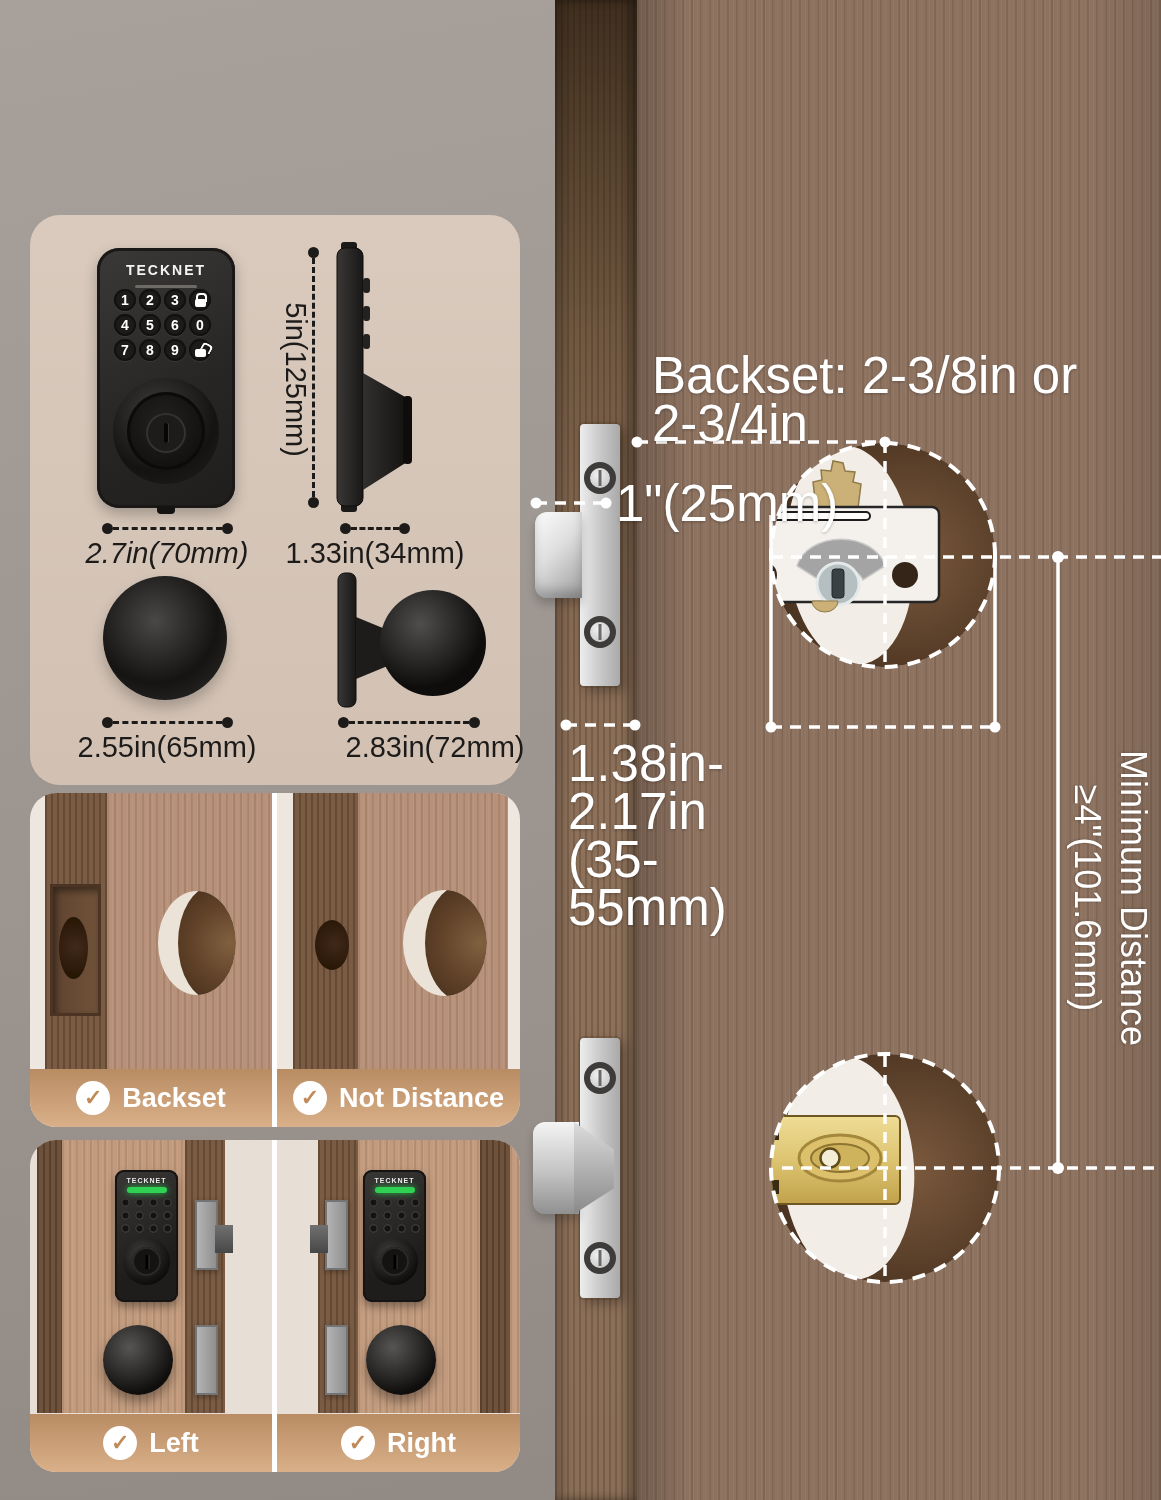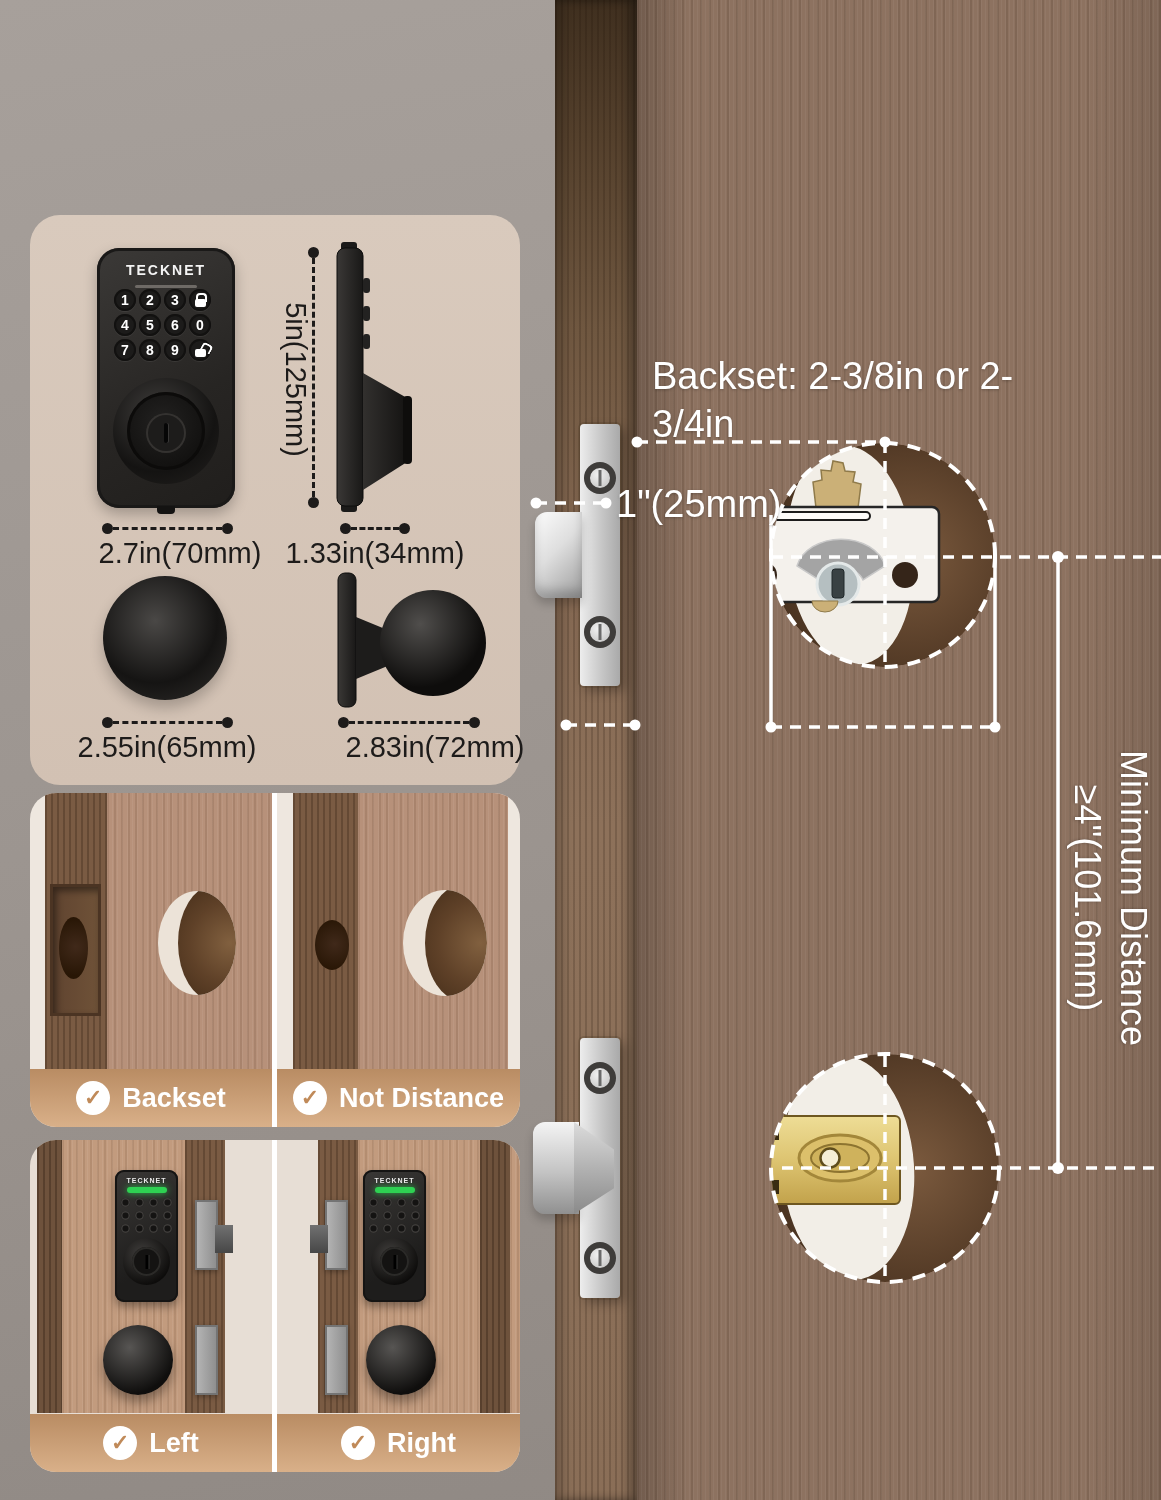--- a/index.html
+++ b/index.html
@@ -77,21 +77,21 @@
   .ubolt{position:absolute;left:535px;top:512px;width:47px;height:86px;border-radius:12px 0 0 12px;
       background:linear-gradient(135deg,#fcfcfc 0%,#dedede 45%,#9c9c9c 100%);
       box-shadow:inset 0 -8px 10px rgba(0,0,0,.18), 0 6px 10px rgba(0,0,0,.2);}
   .lbolt1{position:absolute;left:533px;top:1122px;width:46px;height:92px;border-radius:12px 0 0 12px;
       background:linear-gradient(180deg,#f4f4f4 0%,#c3c3c3 55%,#909090 100%);box-shadow:0 6px 10px rgba(0,0,0,.2);}
   .lbolt2{position:absolute;left:574px;top:1122px;width:40px;height:92px;
       background:linear-gradient(180deg,#dcdcdc 0%,#b2b2b2 50%,#8a8a8a 100%);
       clip-path:polygon(0 0,100% 30%,100% 72%,0 100%);}
 
   
-  .wlabel{position:absolute;color:#fff;font-size:38px;line-height:48px;
+  .wlabel{position:absolute;color:#fff;font-size:51px;line-height:48px;
       text-shadow:0 1px 3px rgba(0,0,0,.25);}
   .mind{position:absolute;left:948px;top:850px;width:320px;height:96px;transform:rotate(90deg);
       text-align:center;color:#fff;font-size:36px;line-height:46px;text-shadow:0 1px 3px rgba(0,0,0,.25);}
 
   
   .panel{position:absolute;left:30px;width:490px;border-radius:26px;overflow:hidden;}
   .panelA{top:793px;height:334px;background:#eee7df;}
   .panelB{top:1140px;height:332px;background:#e7ded5;}
   .capbar{position:absolute;left:0;right:0;bottom:0;height:58px;
       background:linear-gradient(180deg,#b98c63 0%,#d9b089 100%);}
@@ -243,21 +243,21 @@
         <i></i>
         <u></u>
         <i></i>
       </div>
     <div class="dimh" style="left:308px;top:502px;width:142px;">
         <i></i>
         <u></u>
         <i></i>
       </div>
 
-    <div class="slabel" style="left:60px;top:322px;width:180px;">2.7in(70mm)</div>
+    <div class="slabel" style="left:47px;top:322px;width:180px;font-style:italic;">2.7in(70mm)</div>
     <div class="slabel srot" style="left:165px;top:148px;width:200px;">5in(125mm)</div>
     <div class="slabel" style="left:255px;top:322px;width:180px;">1.33in(34mm)</div>
     <div class="slabel" style="left:47px;top:516px;width:180px;">2.55in(65mm)</div>
     <div class="slabel" style="left:305px;top:516px;width:200px;">2.83in(72mm)</div>
   </section>
 
   <div class="fplate" style="top:424px;height:262px;"></div>
   <div class="screw" style="left:584px;top:462px;"></div>
   <div class="screw" style="left:584px;top:616px;"></div>
   <div class="ubolt"></div>
@@ -341,20 +341,24 @@
         <circle cx="995" cy="727" r="5.5"></circle>
       <circle cx="1058" cy="557" r="6"></circle>
         <circle cx="1058" cy="1168" r="6"></circle>
     </g>
   </svg>
 
   <div class="wlabel" style="left:652px;top:352px;width:440px;">
     <div>Backset: 2-3/8in or 2-3/4in</div>
   </div>
   <div class="wlabel" style="left:616px;top:480px;">1"(25mm)</div>
+  <div class="wlabel" style="left:568px;top:740px;width:220px;">
+    <div>1.38in-2.17in</div>
+    <div>(35-55mm)</div>
+  </div>
   <div class="wlabel" style="left:788px;top:740px;width:260px;">
   </div>
   <div class="mind">
     <div>Minimum Distance</div>
     <div>≥4"(101.6mm)</div>
   </div>
 
   <section class="panel panelA">
 
     <div class="abs woodEdgeA" style="left:15px;top:0;width:62px;height:277px;"></div>

